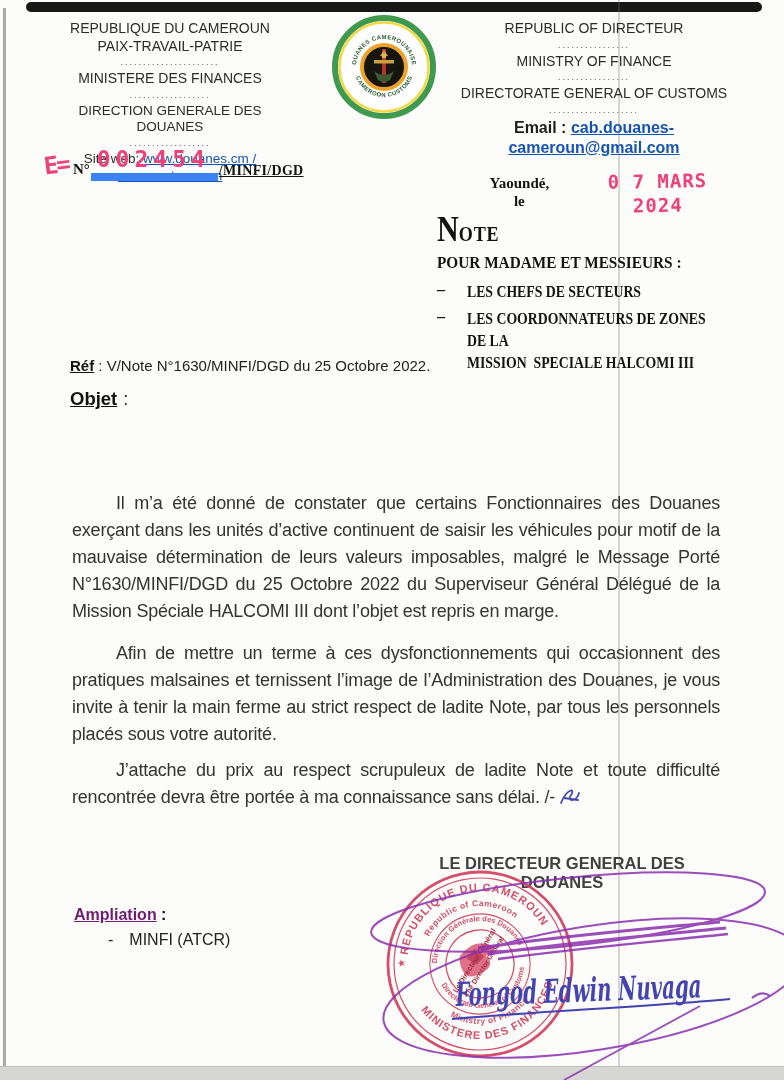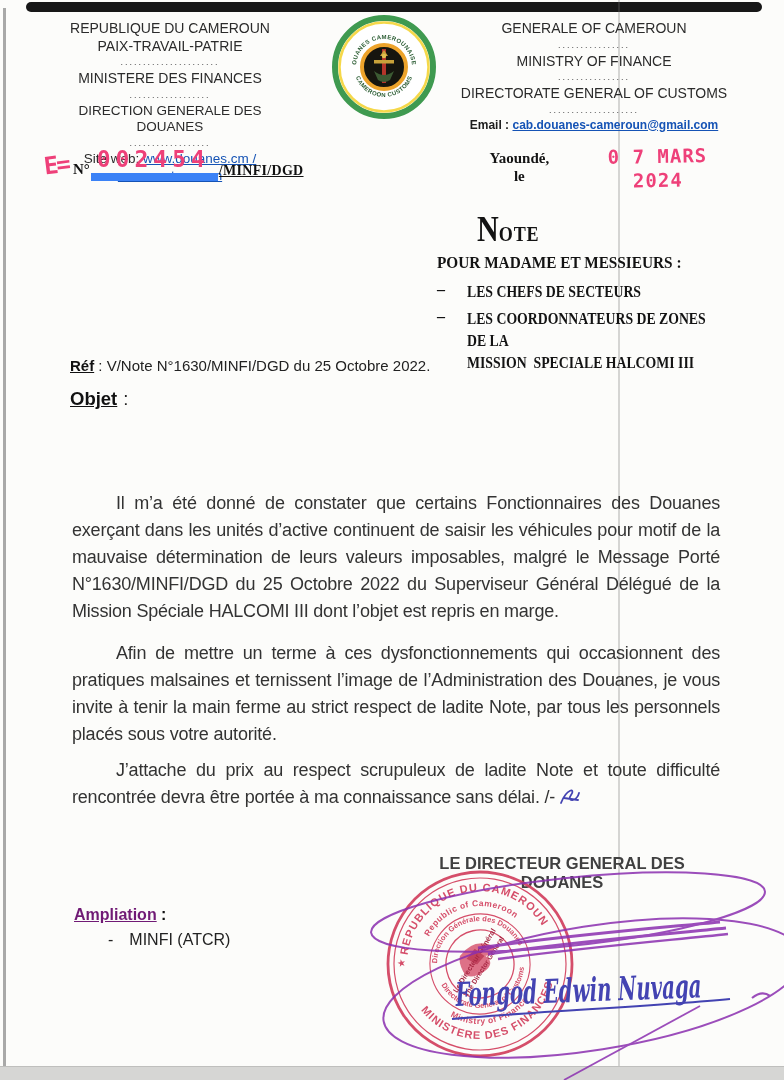--- a/index.html
+++ b/index.html
@@ -15,40 +15,40 @@
   .bottom-band { left:0; top:1066px; width:784px; height:14px; background:#d6d6d4; border-top:1px solid #bfbfbd; }
 
   
   .hdr { text-align:center; line-height:1.25; color:#2b2b2b; }
   .hdr-l { left:56px; top:20px; width:228px; font-size:14px; }
   .hdr-r { left:458px; top:20px; width:272px; font-size:14px; }
   .hdr p { margin:0; }
   .dots { font-size:9px; letter-spacing:2px; color:#4a4a4a; line-height:10px; margin:2px 0 3px 0 !important; }
   .small-line { font-size:13.5px; }
   .link { color:#1553b5; text-decoration:underline; }
-  .email-line { font-size:12px; margin-top:2px !important; }
+  .email-line { font-size:16px; margin-top:2px !important; }
   .email-line .lbl { font-weight:bold; color:#1d1d1d; }
   .email-line .link { font-weight:bold; }
   .date-line { margin-top:12px !important; display:flex; align-items:baseline; justify-content:flex-start; padding-left:28px;gap:16px; }
   .date-line .lbl { font-family:"Liberation Serif", serif; font-weight:bold; font-size:15px; color:#141414; }
   .pink-stamp { font-family:"DejaVu Sans Mono", monospace; font-weight:bold; color:#ee4079; }
   .date-stamp { font-size:19px; letter-spacing:1px; margin-left:16px; transform:rotate(-1deg); display:inline-block; }
 
   
   .refnum { left:44px; top:146px; display:flex; align-items:flex-end; }
   .refnum .mark { font-size:24px; letter-spacing:-2px; transform:rotate(-7deg); margin-right:4px; padding-bottom:2px; }
   .refnum .prefix { font-family:"Liberation Serif", serif; font-weight:bold; font-size:15px; padding-bottom:3px; color:#111; }
   .num-box { border-bottom:8px solid #3b82f6; padding:0 8px 1px 6px; margin:0 1px; }
   .num-box .digits { font-size:23px; letter-spacing:5px; }
   .refnum .suffix { font-family:"Liberation Serif", serif; font-weight:bold; font-size:14px; padding-bottom:2px; color:#111; letter-spacing:.3px;text-decoration:underline; }
 
   
   .note-block { left:437px; top:210px; width:312px; font-family:"Liberation Serif", serif; color:#131313; }
   .cond { display:inline-block; transform:scaleX(.86); transform-origin:left center; white-space:nowrap; }
-  .note-title { font-weight:bold;margin-left:40px; }
+  .note-title { font-weight:bold; }
   .note-title .n-big { font-size:35px; }
   .note-title .n-rest { font-size:21px; letter-spacing:1px; }
   .addr-head { font-weight:bold; font-size:17px; margin-top:3px; transform:scaleX(.9); transform-origin:left center; white-space:nowrap; }
   .addr-list { margin-top:8px; list-style:none; }
   .addr-list li { display:flex; margin-bottom:5px; }
   .addr-list .dash { font-weight:bold; width:30px; flex:none; font-size:16px; }
   .addr-label { font-weight:bold; font-size:16px; line-height:22px; white-space:pre-wrap; }
 
   
   .ref-line { left:70px; top:357px; font-size:15px; color:#222; }
@@ -111,21 +111,21 @@
     <g>
       <rect x="52" y="36" width="4" height="34" fill="#b5342a"></rect>
       <rect x="44" y="47" width="20" height="3.5" fill="#c9a23a"></rect>
       <path d="M54,37 l4,6 -8,0 z" fill="#c9a23a"></path>
       <path d="M44,58 q10,8 20,0 l-4,9 q-6,4 -12,0 z" fill="#3c5a33"></path>
       <circle cx="54" cy="43" r="2.2" fill="#e0c050"></circle>
     </g>
   </svg>
 
   <div class="abs hdr hdr-r">
-    <p>GENERALE OF CAMEROUN</p>
+    <p>REPUBLIC OF DIRECTEUR</p>
     <p class="dots">................</p>
     <p>MINISTRY OF FINANCE</p>
     <p class="dots">................</p>
     <p style="font-size:14px;">DIRECTORATE GENERAL OF CUSTOMS</p>
     <p class="dots">....................</p>
     <p class="email-line"><span class="lbl">Email :</span> <span class="link">cab.douanes-cameroun@gmail.com</span></p>
     <p class="date-line">
       <span class="lbl">Yaoundé, le</span>
       <span class="pink-stamp date-stamp">0 7 MARS 2024</span>
     </p>

